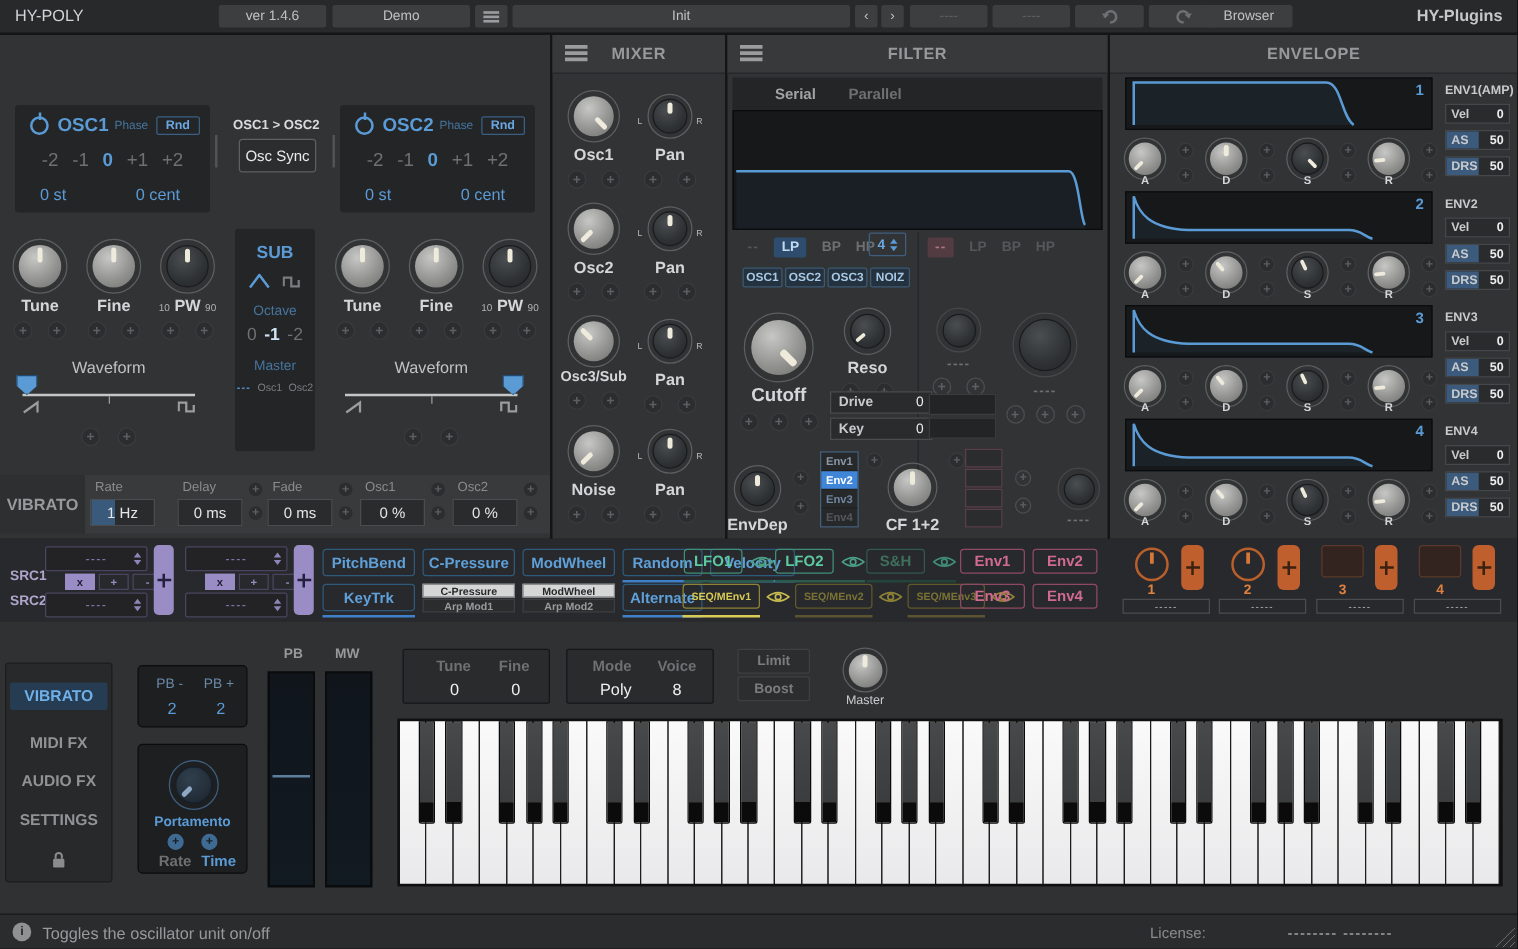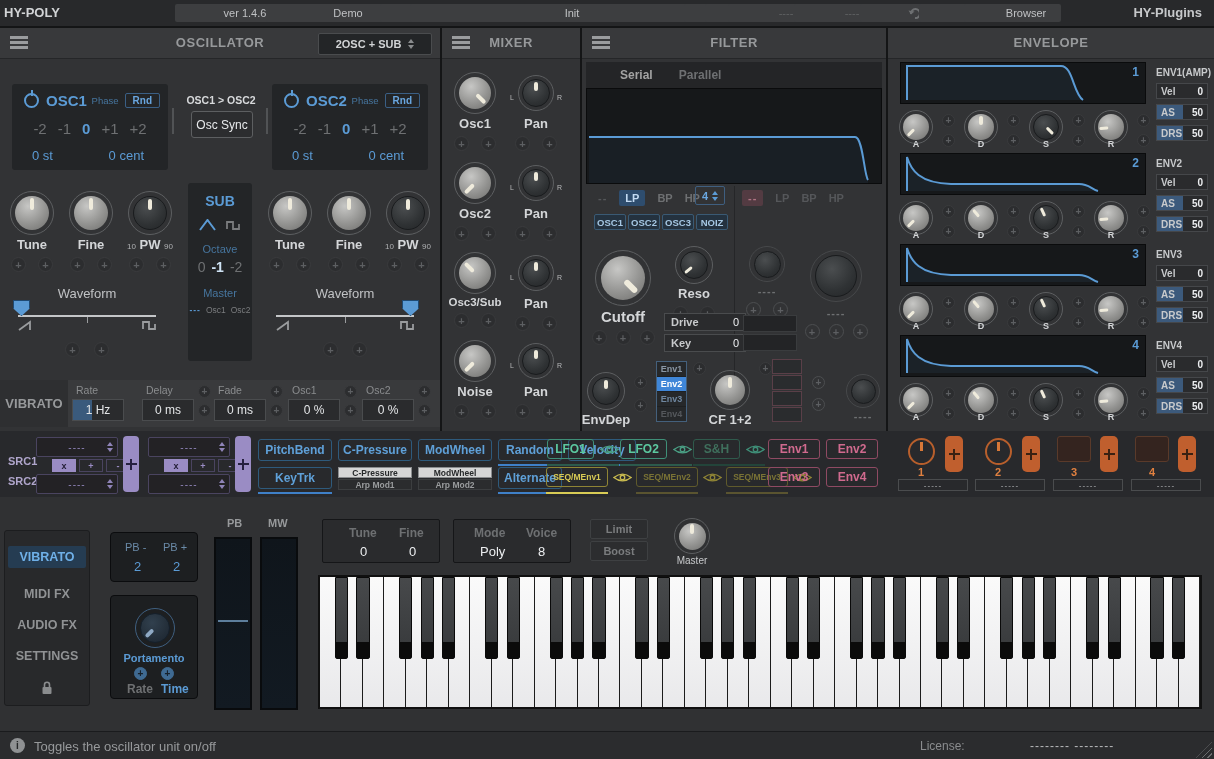--- a/index.html
+++ b/index.html
@@ -1,22 +1,22 @@
 <!DOCTYPE html>
 <html><head>
 <meta charset="utf-8">
 <style>
   html,body{margin:0;padding:0;background:#0e0f10;}
   #app{position:relative;width:1214px;height:759px;background:#141516;overflow:hidden;
        font-family:"Liberation Sans",sans-serif;color:#c8cacc;-webkit-font-smoothing:antialiased;}
   
   .topbar{position:absolute;left:0;top:0;width:1214px;height:26px;background:#28292b;}
-  .tb-title{position:absolute;left:4px;top:5px;font-size:13px;font-weight:bold;color:#d2d4d6;}
+  .tb-title{position:absolute;left:12px;top:5px;font-size:13px;font-weight:normal;color:#d2d4d6;}
   .tb-btn{position:absolute;top:4px;height:18px;background:#3d3e40;border-radius:2px;color:#c0c2c4;
-          font-size:11px;display:flex;align-items:center;justify-content:center;padding-left:27px;}
+          font-size:11px;display:flex;align-items:center;justify-content:center;}
   .tb-dim{color:#5f6163;}
   .tb-brand{position:absolute;right:12px;top:5px;font-size:13px;font-weight:bold;color:#c6c8ca;}
   .burger{position:relative;width:18px;height:13px;display:inline-block;}
   .burger::before{content:"";position:absolute;left:0;right:0;top:0;height:2.5px;background:#9a9c9e;
                   box-shadow:0 5px 0 #9a9c9e,0 10px 0 #9a9c9e;}
   
   .panel{position:absolute;top:28px;height:403px;background:#323335;}
   .phead{position:absolute;left:0;top:0;right:0;height:30px;background:#38393b;border-bottom:1px solid #252628;}
   .phead .ttl{position:absolute;left:0;right:0;top:7px;text-align:center;font-size:13px;font-weight:bold;
               letter-spacing:.5px;color:#97999b;}
@@ -235,31 +235,20 @@
       <svg width="14" height="12" viewBox="0 0 14 12">
           <path d="M11,7 A4.5,4.5 0 1 0 7,11" fill="none" stroke="#6e7072" stroke-width="2"></path>
           <path d="M13.5,3.5 L11,7.5 L7.5,4.5" fill="#6e7072" stroke="none"></path>
         </svg>
     </div>
     <div class="tb-btn" style="left:964px;width:70px">Browser</div>
     <span class="tb-brand">HY-Plugins</span>
   </div>
 
   <section class="panel" style="left:0;width:440px">
-    <div class="phead">
-      <span class="menu burger"></span>
-      <span class="ttl">OSCILLATOR</span>
-      <div class="hsel">
-        <span>2OSC + SUB</span>
-        <span class="tris">
-            <i class="tri-u"></i>
-            <i class="tri-d"></i>
-          </span>
-      </div>
-    </div>
 
     <div class="oscbox" style="left:12px;top:56px">
       <div class="oscrow1">
         <i class="pwr"></i>
         <span class="oscname">OSC1</span>
         <span class="phl">Phase</span>
         <span class="rnd">Rnd</span>
       </div>
       <div class="octrow">
         <span>-2</span>

